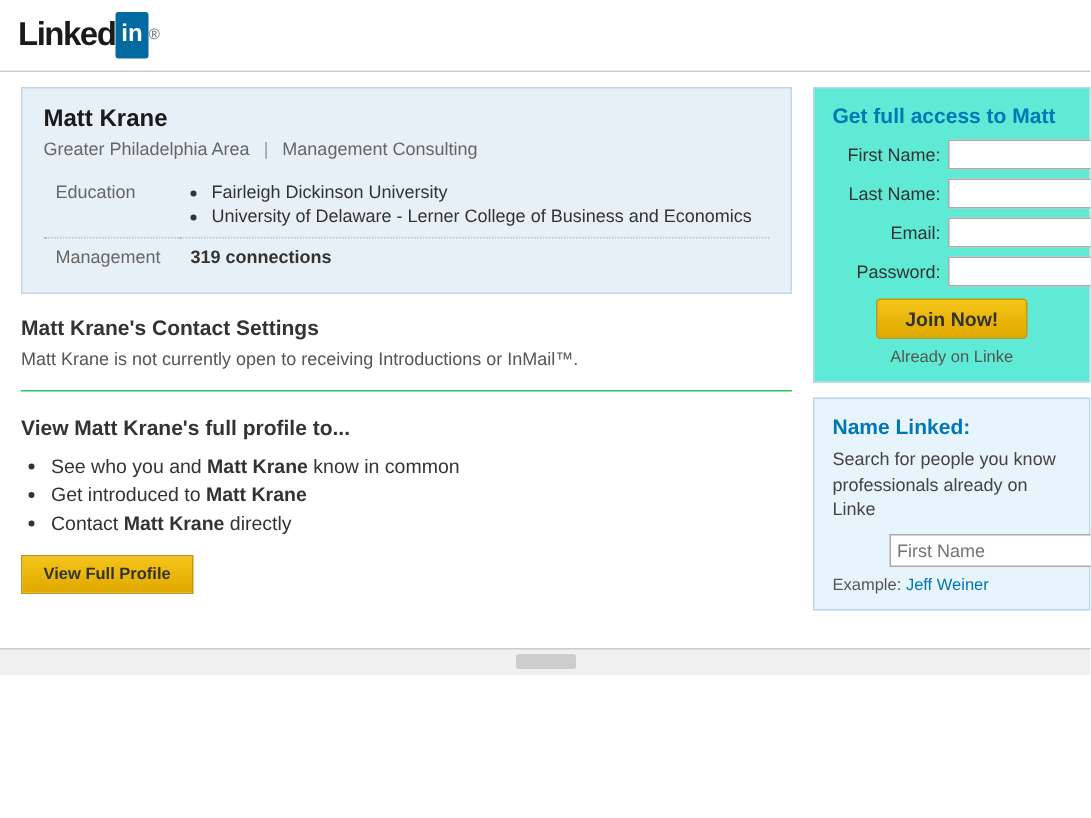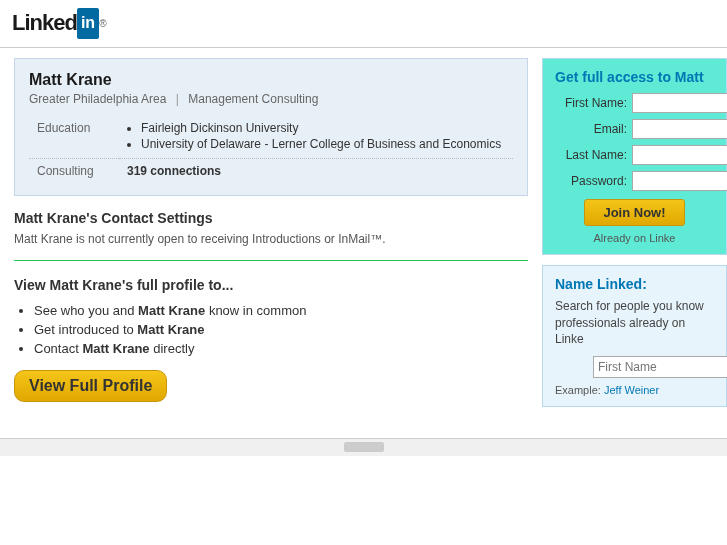--- a/index.html
+++ b/index.html
@@ -148,25 +148,25 @@
     .full-profile-section ul li {
       margin-bottom: 4px;
       font-size: 13px;
       color: #333;
     }
 
     .view-profile-btn {
       background: linear-gradient(to bottom, #f5c518, #e0a800);
       border: 1px solid #c8960c;
       color: #333;
-      font-size: 16px;
+      font-size: 11px;
       font-weight: bold;
       padding: 6px 14px;
       cursor: pointer;
-      border-radius: 10px;
+      border-radius: 0;
       display: inline-block;
     }
 
     
     #right-panel {
       width: 185px;
       min-width: 185px;
       padding: 10px 0 0 0;
     }
 
@@ -327,21 +327,21 @@
         <tr>
           <td class="label-cell">Education</td>
           <td class="value-cell">
             <ul>
               <li><span>Fairleigh Dickinson University</span></li>
               <li><span>University of Delaware - Lerner College of Business and Economics</span></li>
             </ul>
           </td>
         </tr>
         <tr>
-          <td class="label-cell">Consulting</td>
+          <td class="label-cell">Management</td>
           <td class="value-cell">
             <span class="connections-count">319 connections</span>
           </td>
         </tr>
       </tbody>
         </table>
     </div>
 
     <div class="contact-settings">
       <h2>Matt Krane's Contact Settings</h2>
@@ -369,26 +369,26 @@
   <div id="right-panel">
 
     <div class="access-box">
       <h3>Get full access to Matt</h3>
 
       <div class="form-row">
         <label>First Name:</label>
         <input type="text" style="">
       </div>
       <div class="form-row">
+        <label>Last Name:</label>
+        <input type="text" style="">
+      </div>
+      <div class="form-row">
         <label>Email:</label>
         <input type="email" style="">
-      </div>
-      <div class="form-row">
-        <label>Last Name:</label>
-        <input type="text" style="">
       </div>
       <div class="form-row">
         <label>Password:</label>
         <input type="password" style="">
       </div>
 
       <div class="join-btn-row">
         <button class="join-btn">Join Now!</button>
       </div>
       <div class="already-member">Already on Linke</div>

